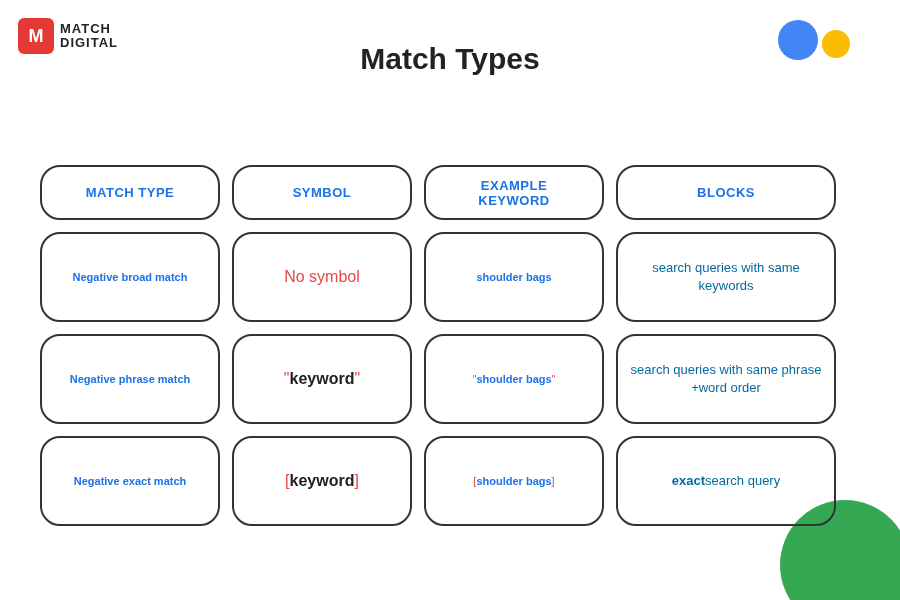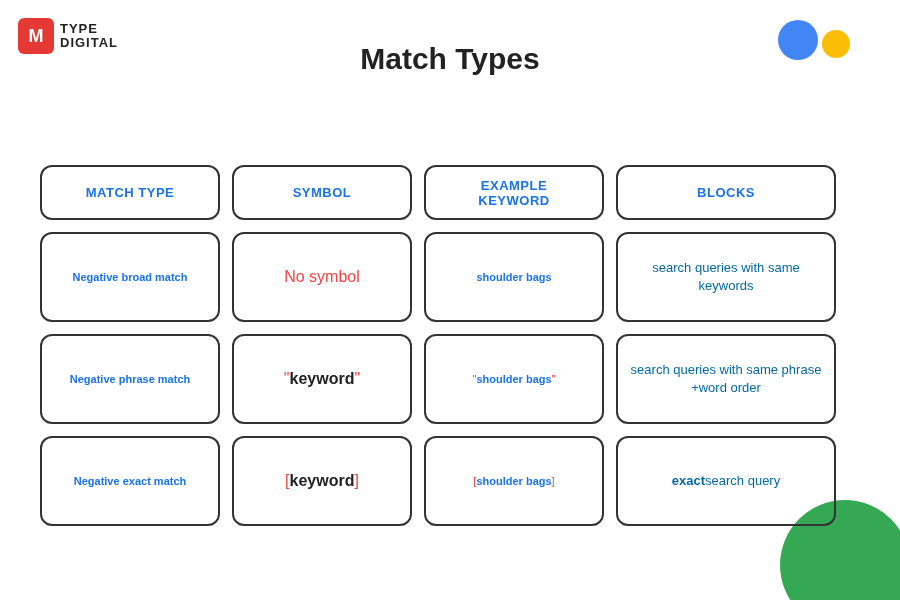--- a/index.html
+++ b/index.html
@@ -93,21 +93,21 @@
     }
 
     .table-grid {
       display: grid;
       grid-template-columns: 180px 180px 180px 220px;
       gap: 12px;
     }
 
     .cell {
       border: 2px solid #333;
-      border-radius: 12px;
+      border-radius: 20px;
       display: flex;
       align-items: center;
       justify-content: center;
       text-align: center;
       padding: 10px 12px;
       min-height: 80px;
     }
 
     
     .header-cell {
@@ -151,21 +151,21 @@
       font-weight: 700;
       color: #222;
     }
   </style>
 </head>
 <body>
 
 <div class="logo">
   <div class="logo-icon">M</div>
   <div class="logo-text">
-    <span>TYPE</span>
+    <span>MATCH</span>
     <span>DIGITAL</span>
   </div>
 </div>
 
 <div class="google-dots">
   <div class="dot-blue"></div>
   <div class="dot-yellow"></div>
 </div>
 
 <div style="position:absolute; bottom:-30px; right:-10px; width:130px; height:130px; border-radius:50%; background:#34a853; z-index:0;"></div>

